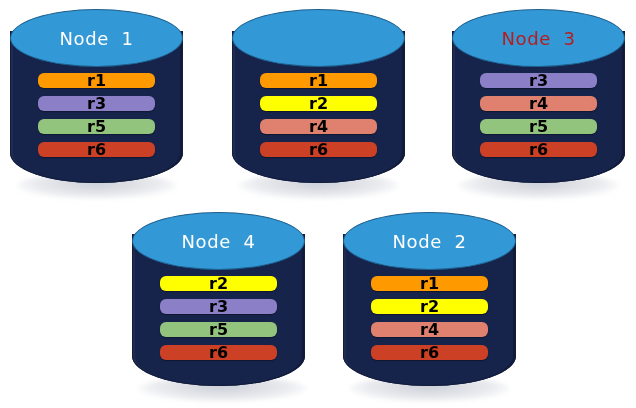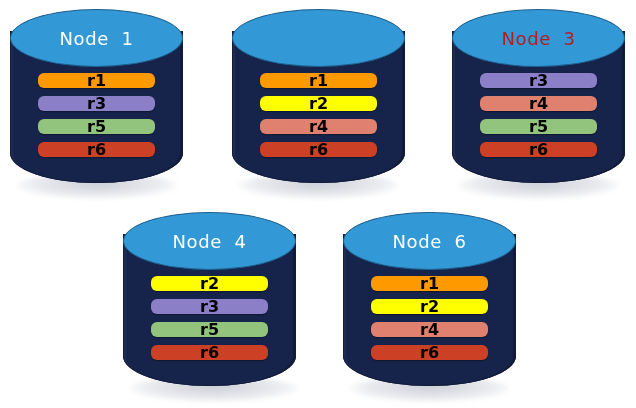--- a/index.html
+++ b/index.html
@@ -150,37 +150,37 @@
       <div class="cyl-body" style="background: rgb(22, 35, 74);"></div>
       <div class="cyl-top" style="background: rgb(51, 152, 214); border-color: rgb(29, 95, 141);"></div>
       <div class="node-label" style="color: #b91c1c;">Node  3</div>
       <div class="replicas">
         <div class="replica" style="background: rgb(139, 127, 199); color: rgb(0, 0, 0);">r3</div>
         <div class="replica" style="background: rgb(224, 128, 111); color: rgb(0, 0, 0);">r4</div>
         <div class="replica" style="background: rgb(147, 196, 125); color: rgb(0, 0, 0);">r5</div>
         <div class="replica" style="background: rgb(204, 65, 37); color: rgb(0, 0, 0);">r6</div>
       </div>
     </div>
-    <div class="node" style="left: 123px; top: 212px; padding-left: 8px;">
+    <div class="node" style="left: 132px; top: 212px; padding-left: 8px;">
       <div class="cyl-shadow"></div>
       <div class="cyl-body" style="background: rgb(22, 35, 74);"></div>
       <div class="cyl-top" style="background: rgb(51, 152, 214); border-color: rgb(29, 95, 141);"></div>
       <div class="node-label" style="color: rgb(255, 255, 255);">Node  4</div>
       <div class="replicas">
         <div class="replica" style="background: rgb(255, 255, 0); color: rgb(0, 0, 0);">r2</div>
         <div class="replica" style="background: rgb(139, 127, 199); color: rgb(0, 0, 0);">r3</div>
         <div class="replica" style="background: rgb(147, 196, 125); color: rgb(0, 0, 0);">r5</div>
         <div class="replica" style="background: rgb(204, 65, 37); color: rgb(0, 0, 0);">r6</div>
       </div>
     </div>
     <div class="node" style="left: 343px; top: 212px;">
       <div class="cyl-shadow"></div>
       <div class="cyl-body" style="background: rgb(22, 35, 74);"></div>
       <div class="cyl-top" style="background: rgb(51, 152, 214); border-color: rgb(29, 95, 141);"></div>
-      <div class="node-label" style="color: rgb(255, 255, 255);">Node  6</div>
+      <div class="node-label" style="color: rgb(255, 255, 255);">Node  2</div>
       <div class="replicas">
         <div class="replica" style="background: rgb(255, 153, 0); color: rgb(0, 0, 0);">r1</div>
         <div class="replica" style="background: rgb(255, 255, 0); color: rgb(0, 0, 0);">r2</div>
         <div class="replica" style="background: rgb(224, 128, 111); color: rgb(0, 0, 0);">r4</div>
         <div class="replica" style="background: rgb(204, 65, 37); color: rgb(0, 0, 0);">r6</div>
       </div>
     </div>
   </div>
 
 </body></html>

